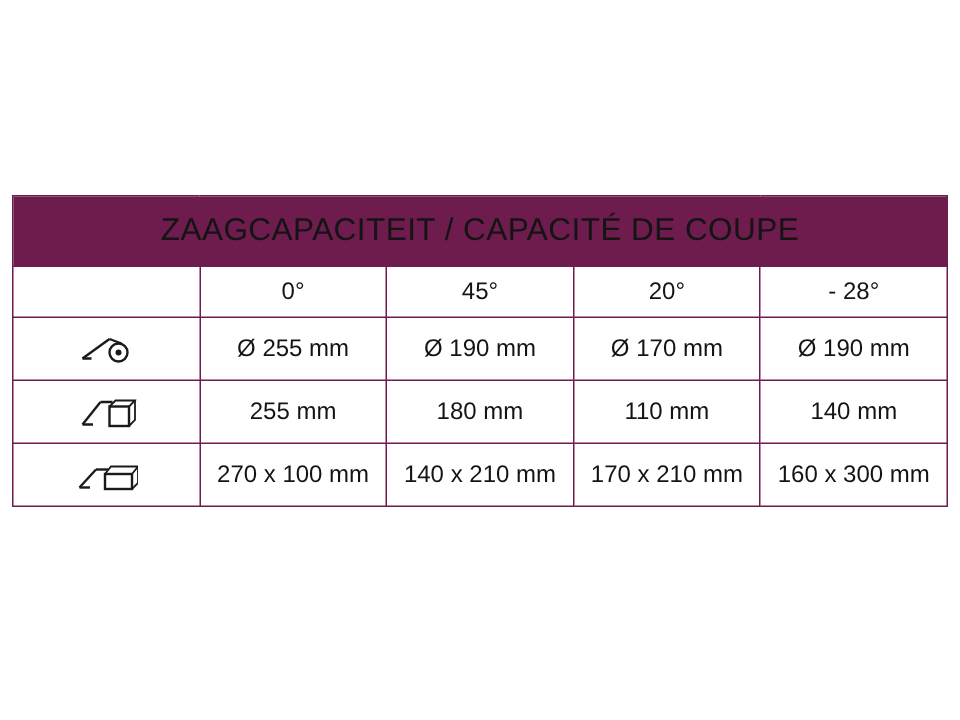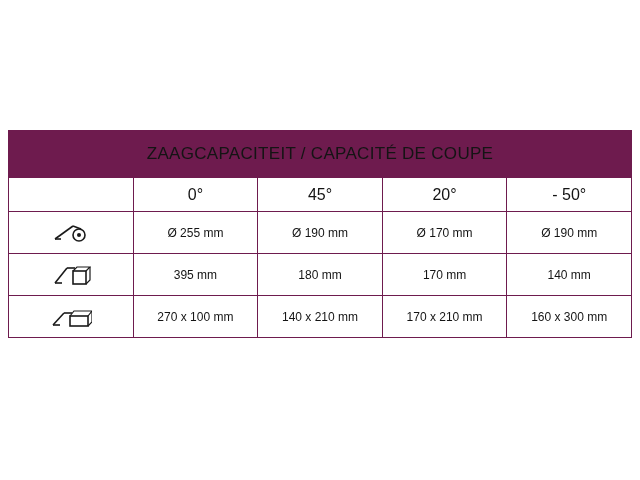--- a/index.html
+++ b/index.html
@@ -31,34 +31,34 @@
     border: 1px solid #6e1b4e;
     padding: 0;
     text-align: center;
     vertical-align: middle;
     color: #141414;
     font-weight: normal;
   }
   .title-cell {
     background: #6e1b4e;
     color: #ffffff;
-    font-size: 17px;
+    font-size: 21px;
     height: 46px;
     letter-spacing: 0.3px;
     border: 1px solid #6e1b4e;
   }
   .col-icon { width: 76px; }
   .col-data { width: 137px; }
   .header-row td {
     height: 33px;
     font-size: 16px;
   }
   .data-row td {
     height: 41px;
-    font-size: 12px;
+    font-size: 16px;
   }
   .icon-cell {
     background: #ffffff;
   }
   .icon-wrap {
     display: flex;
     align-items: center;
     justify-content: center;
     height: 100%;
   }
@@ -73,21 +73,21 @@
     <tbody>
       <tr>
         <td class="title-cell" colspan="5">ZAAGCAPACITEIT / CAPACITÉ DE COUPE</td>
       </tr>
 
       <tr class="header-row">
         <td class="col-icon icon-cell"></td>
         <td class="col-data">0°</td>
         <td class="col-data">45°</td>
         <td class="col-data">20°</td>
-        <td class="col-data">- 50°</td>
+        <td class="col-data">- 28°</td>
       </tr>
 
       <tr class="data-row">
         <td class="col-icon icon-cell">
           <span class="icon-wrap">
             <svg width="40" height="26" viewBox="0 0 40 26">
               <path d="M4 19 L22 6" stroke="#1a1a1a" stroke-width="1.6" fill="none"></path>
               <path d="M4 19 L10 19" stroke="#1a1a1a" stroke-width="1.6" fill="none"></path>
               <path d="M22 6 L30 9" stroke="#1a1a1a" stroke-width="1.6" fill="none"></path>
               <circle cx="28" cy="15" r="6" fill="none" stroke="#1a1a1a" stroke-width="1.6"></circle>
@@ -107,23 +107,23 @@
             <svg width="40" height="26" viewBox="0 0 40 26">
               <path d="M4 21 L16 6" stroke="#1a1a1a" stroke-width="1.6" fill="none"></path>
               <path d="M4 21 L11 21" stroke="#1a1a1a" stroke-width="1.6" fill="none"></path>
               <path d="M16 6 L24 6" stroke="#1a1a1a" stroke-width="1.6" fill="none"></path>
               <rect x="22" y="9" width="13" height="13" fill="none" stroke="#1a1a1a" stroke-width="1.6"></rect>
               <path d="M22 9 L26 5 L39 5 L35 9" fill="none" stroke="#1a1a1a" stroke-width="1.2"></path>
               <path d="M35 22 L39 18 L39 5" fill="none" stroke="#1a1a1a" stroke-width="1.2"></path>
             </svg>
           </span>
         </td>
-        <td class="col-data">395 mm</td>
+        <td class="col-data">255 mm</td>
         <td class="col-data">180 mm</td>
-        <td class="col-data">170 mm</td>
+        <td class="col-data">110 mm</td>
         <td class="col-data">140 mm</td>
       </tr>
 
       <tr class="data-row">
         <td class="col-icon icon-cell">
           <span class="icon-wrap">
             <svg width="42" height="26" viewBox="0 0 42 26">
               <path d="M3 21 L14 9" stroke="#1a1a1a" stroke-width="1.6" fill="none"></path>
               <path d="M3 21 L10 21" stroke="#1a1a1a" stroke-width="1.6" fill="none"></path>
               <path d="M14 9 L22 9" stroke="#1a1a1a" stroke-width="1.6" fill="none"></path>

